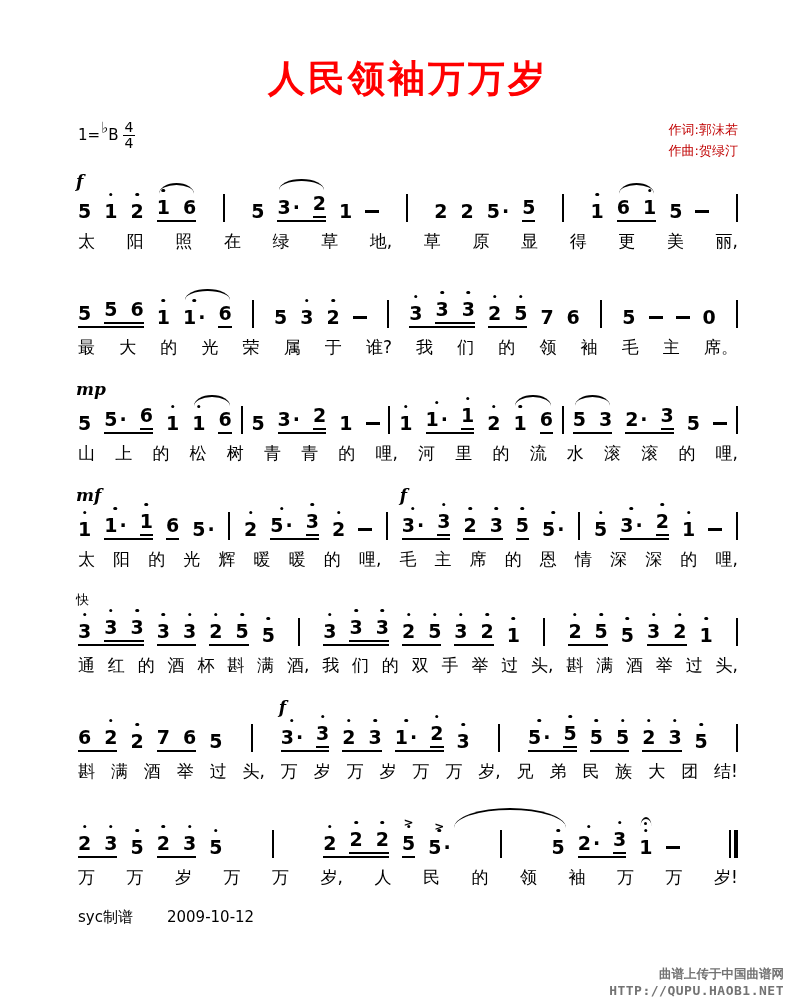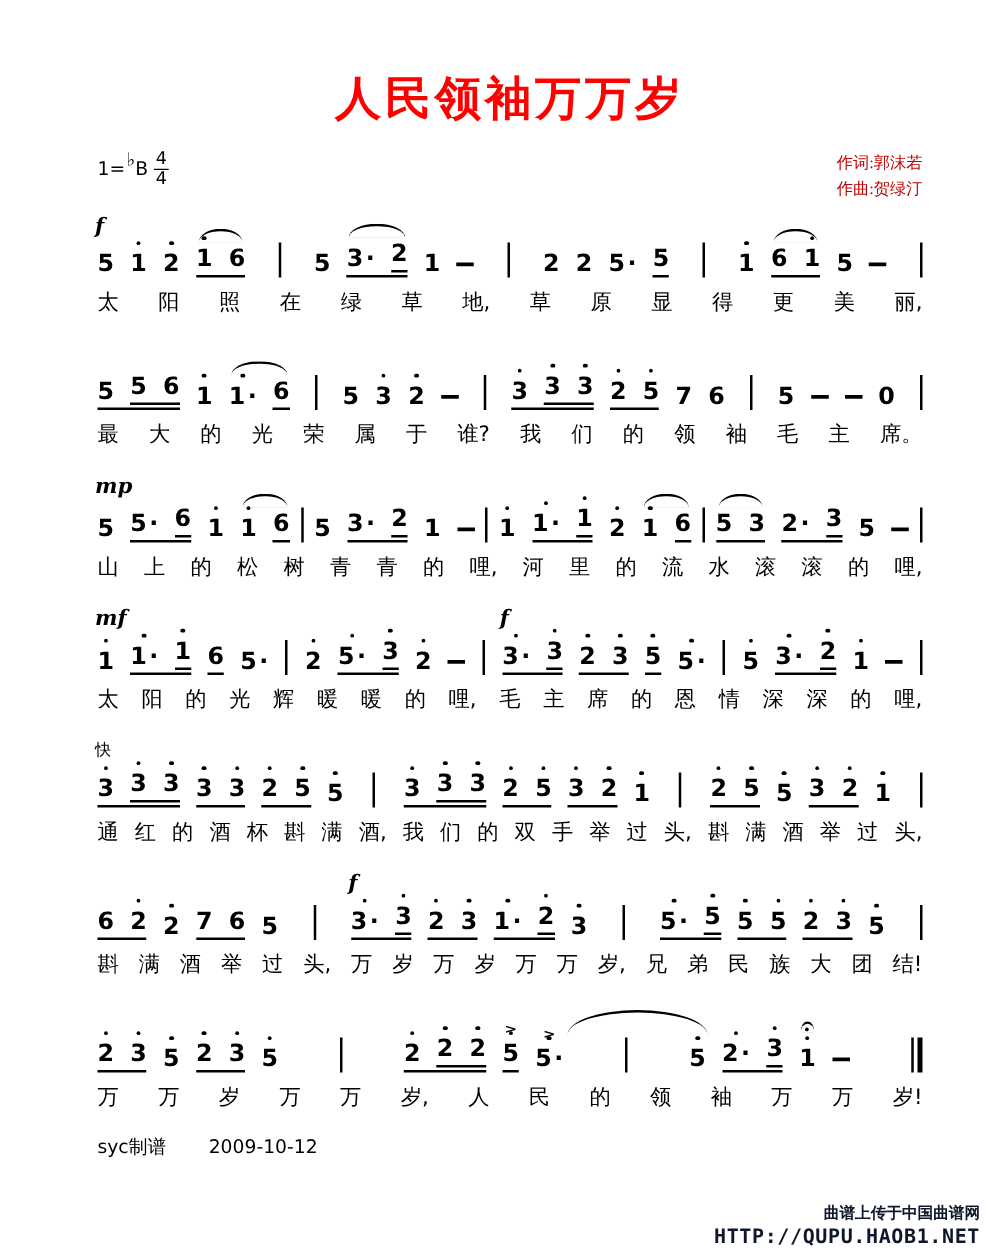--- a/index.html
+++ b/index.html
@@ -6,21 +6,21 @@
   body{width:790px;height:1000px;background:#ffffff;position:relative;overflow:hidden;
        font-family:"DejaVu Sans",sans-serif;color:#000;}
   .page{padding:54px 52px 0 78px;position:relative;}
   .title{font-size:37px;font-weight:bold;text-align:center;margin:0 0 16px 0;letter-spacing:3px;
          font-family:Liberation Mono, monospace;}
   .meta-row{display:flex;justify-content:space-between;align-items:flex-start;margin-bottom:4px;}
   .keysig{font-size:15px;display:flex;align-items:center;}
   .flat{position:relative;top:-7px;font-size:15px;margin-left:1px;}
   .frac{display:inline-flex;flex-direction:column;text-align:center;margin-left:4px;line-height:1.05;font-size:14px;}
   .frac .top{border-bottom:1px solid #000;padding:0 2px;}
-  .credits{font-size:13px;line-height:1.6;font-family:Liberation Serif, serif;}
+  .credits{font-size:13px;line-height:1.6;}
   
   .sys{margin-bottom:19px;}
   .notes{display:flex;justify-content:space-between;align-items:flex-end;padding-top:27px;position:relative;}
   .measure{display:flex;gap:13px;align-items:flex-end;position:relative;}
   .grp{display:flex;gap:13px;align-items:flex-end;}
   .grp.ul{border-bottom:2px solid #000;padding-bottom:2px;}
   .note{position:relative;font-weight:bold;font-size:19px;line-height:21px;}
   .od{position:absolute;top:-8px;left:50%;transform:translateX(-50%);width:3.5px;height:3.5px;
       background:#000;border-radius:50%;}
   .adot{font-weight:bold;margin-left:2px;}
@@ -41,21 +41,21 @@
        font-style:italic;font-weight:bold;font-size:17px;}
   .dyn.cjk{font-style:normal;font-weight:normal;font-family:"DejaVu Sans",sans-serif;font-size:13px;}
   .tie-arc{position:absolute;left:57%;top:6px;width:17%;height:18px;
        border-top:2px solid #000;border-radius:50% 50% 0 0/100% 100% 0 0;}
   .lyrics{display:flex;justify-content:space-between;margin-top:8px;font-size:17px;}
   
   .footer{font-size:15px;margin-top:10px;}
   .footer .date{margin-left:34px;}
   .watermark{position:absolute;right:6px;bottom:2px;text-align:right;font-weight:bold;}
   .watermark .wm-cn{font-size:12.5px;}
-  .watermark .wm-url{font-size:16px;letter-spacing:0.5px;font-family:"DejaVu Sans Mono",monospace;}
+  .watermark .wm-url{font-size:13px;letter-spacing:0.5px;font-family:"DejaVu Sans Mono",monospace;}
 </style>
 </head>
 <body>
 
 <div class="page">
   <h1 class="title" style="color: rgb(255, 0, 0);">人民领袖万万岁</h1>
 
   <div class="meta-row">
     <div class="keysig">
       <span>1=</span>
@@ -593,16 +593,16 @@
           <span>岁!</span>
         </div>
       </div>
     </div>
 
   <div class="footer">
     <span>syc制谱</span><span class="date">2009-10-12</span>
   </div>
 </div>
 
-<div class="watermark" style="color: #0f172a;">
+<div class="watermark" style="color: #737373;">
   <div class="wm-cn">曲谱上传于中国曲谱网</div>
   <div class="wm-url">HTTP://QUPU.HAOB1.NET</div>
 </div>
 
 </body></html>

